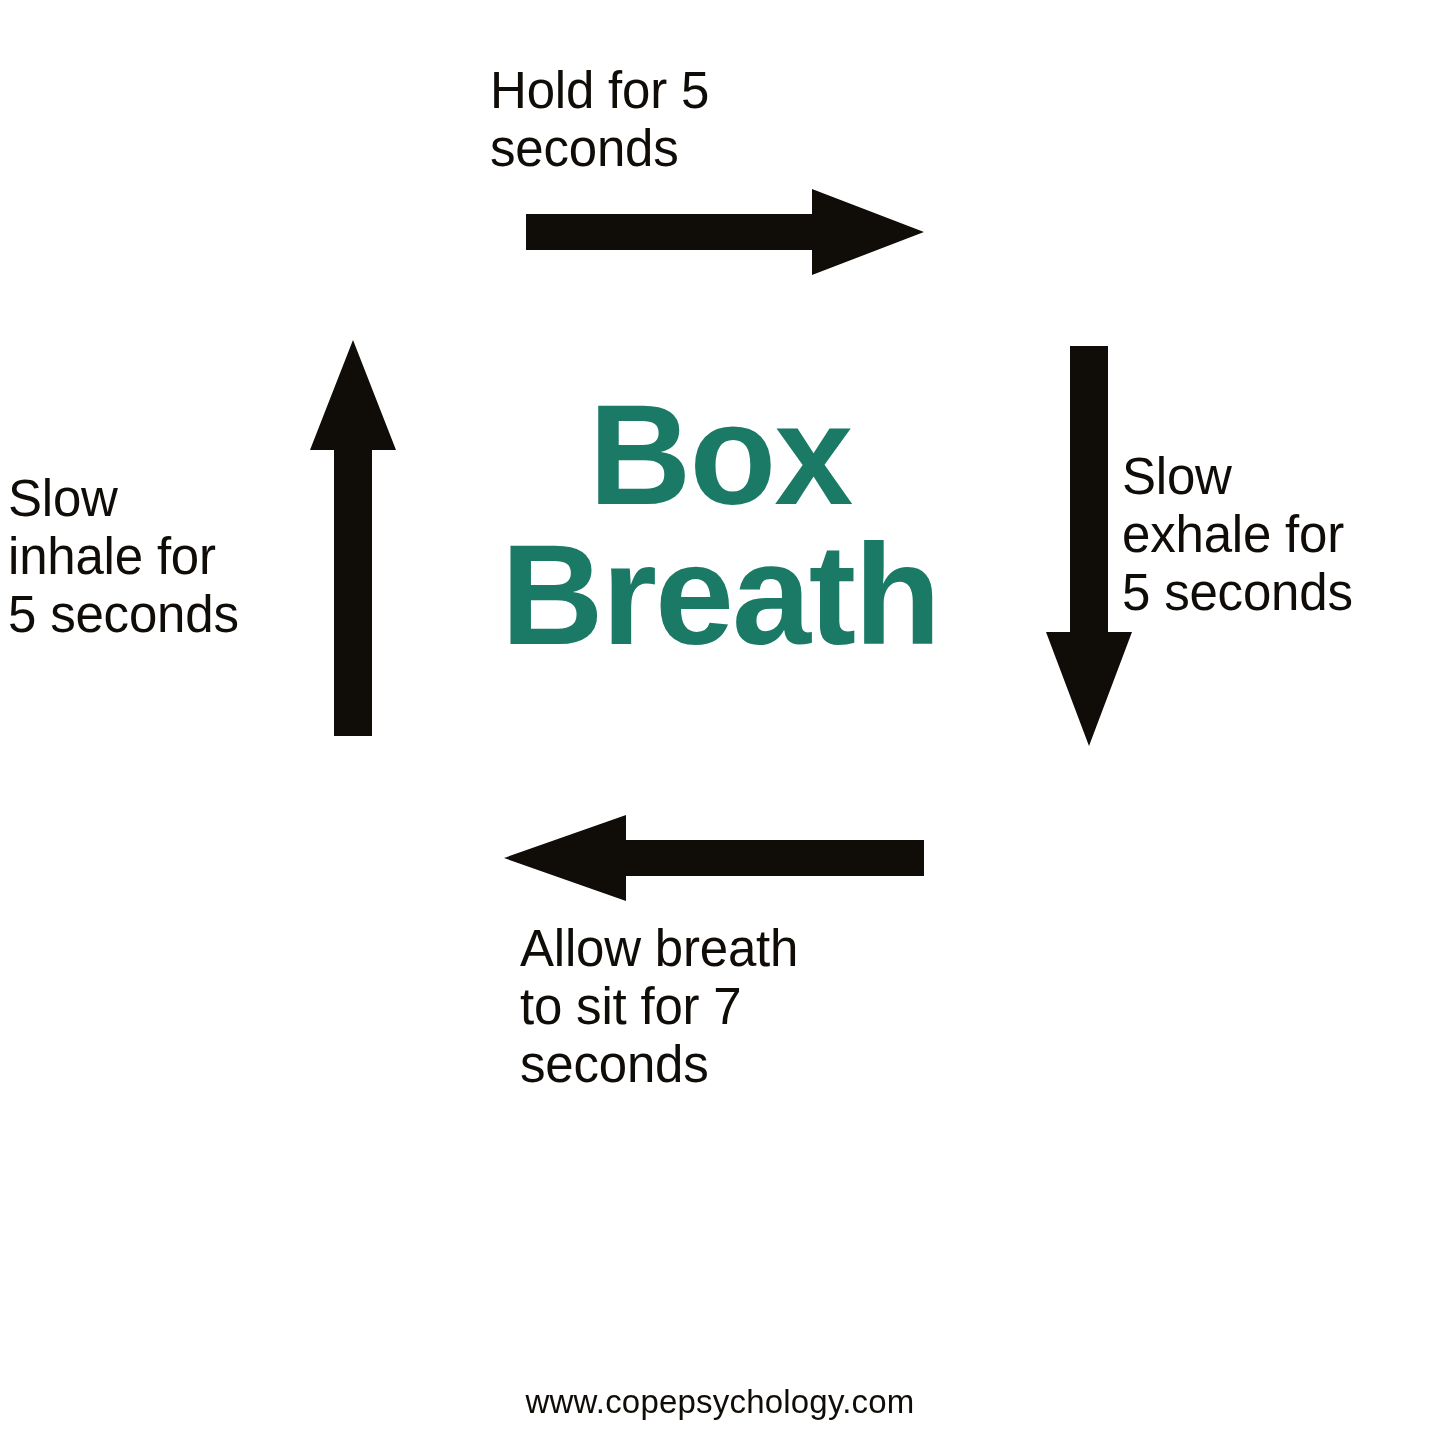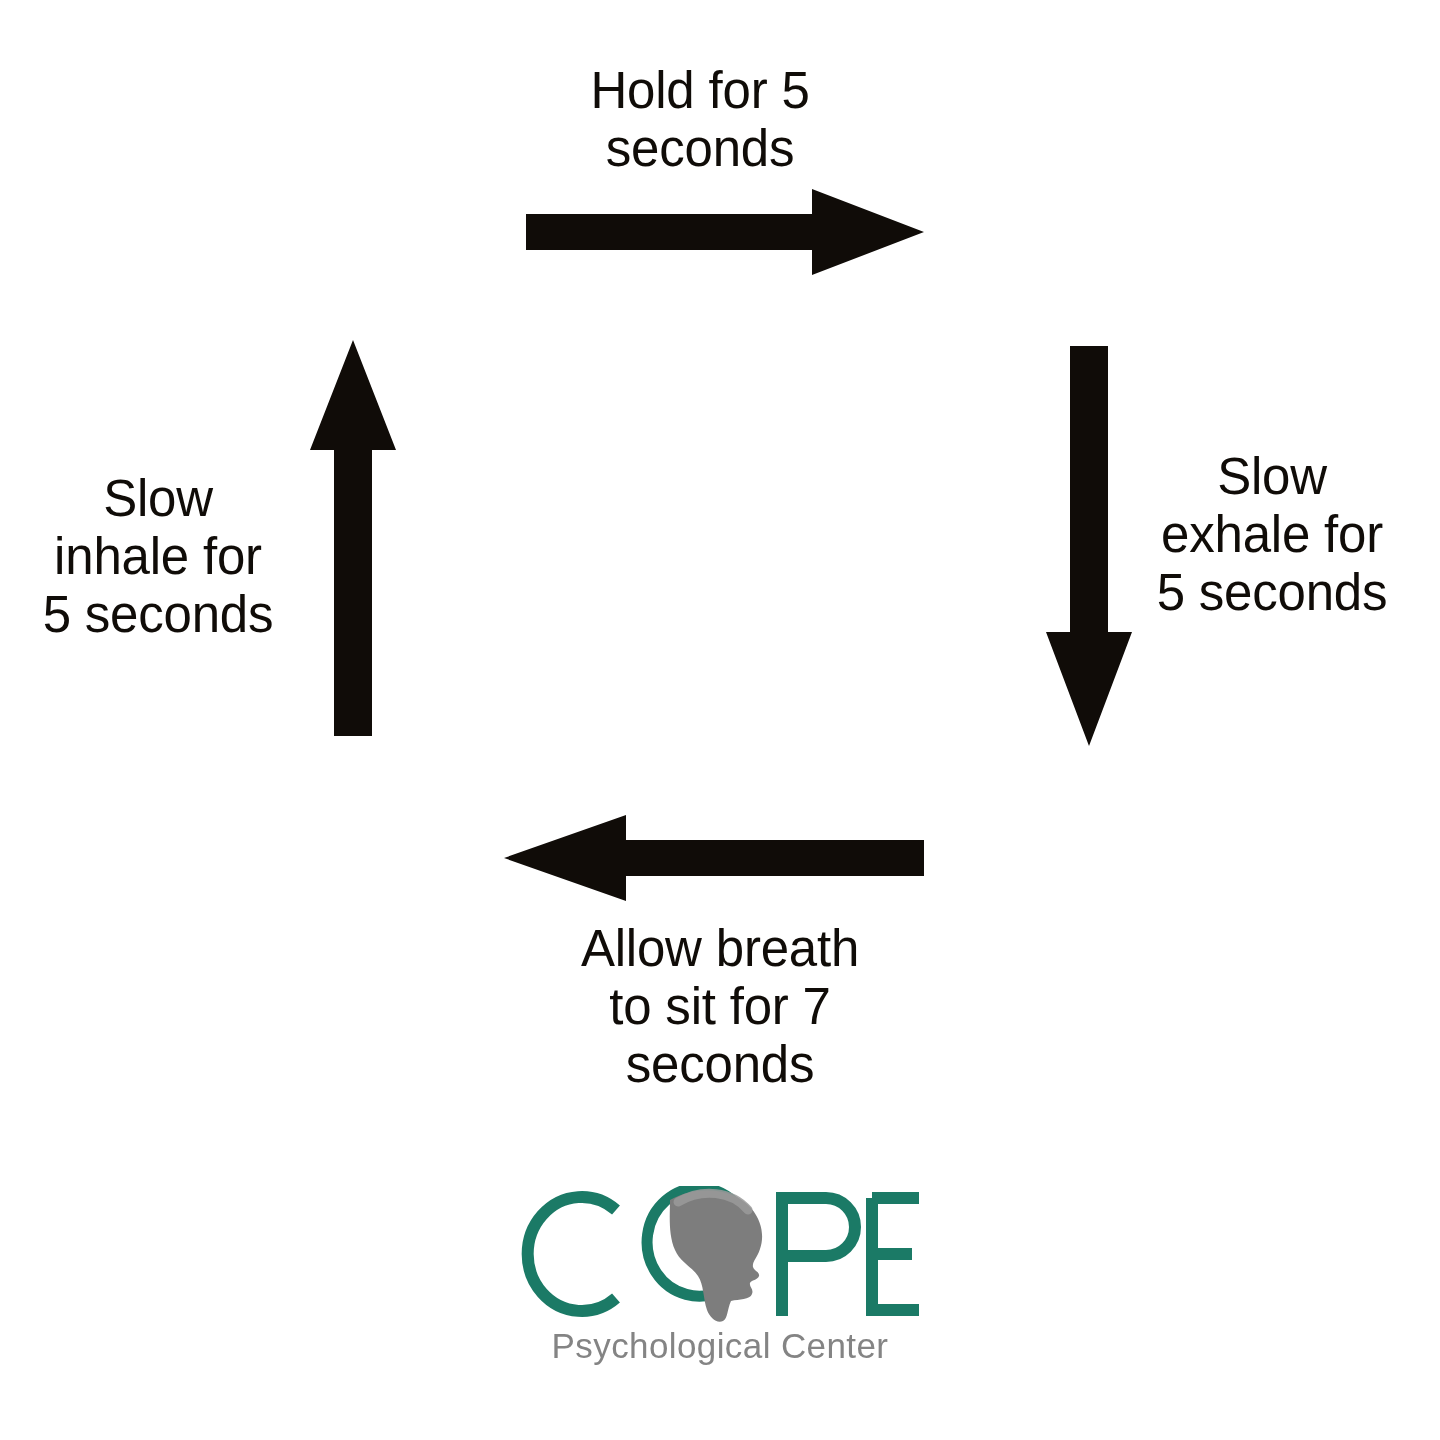--- a/index.html
+++ b/index.html
@@ -20,21 +20,21 @@
 
   
   .label {
     position: absolute;
     color: #100c08;
     font-family: "Liberation Sans", sans-serif;
     font-weight: 400;
     font-size: 51px;
     line-height: 58px;
     letter-spacing: -0.2px;
-    text-align: center;
+    text-align: left;
     white-space: pre-line;
   }
 
   #label-top    { left: 490px;  top: 62px;  width: 420px; }
   #label-left   { left: 8px;    top: 470px; width: 300px; }
   #label-right  { left: 1122px; top: 448px; width: 300px; }
   #label-bottom { left: 520px;  top: 920px; width: 400px; }
 
   
   #title {
@@ -107,20 +107,22 @@
   <div class="arrow" id="arrow-right">
     <svg width="100" height="410" viewBox="0 0 100 410" xmlns="http://www.w3.org/2000/svg" aria-hidden="true">
       <path d="M32 4 L70 4 L70 290 L94 290 L51 404 L8 290 L32 290 Z" fill="#100c08"></path>
     </svg>
   </div>
 
   <div class="label" id="label-right">Slow
 exhale for
 5 seconds</div>
 
+  <div id="title">Box
+Breath</div>
 
   <div class="arrow" id="arrow-bottom">
     <svg width="432" height="92" viewBox="0 0 432 92" xmlns="http://www.w3.org/2000/svg" aria-hidden="true">
       <path d="M426 28 L128 28 L128 3 L6 46 L128 89 L128 64 L426 64 Z" fill="#100c08"></path>
     </svg>
   </div>
 
   <div class="label" id="label-bottom">Allow breath
 to sit for 7
 seconds</div>
@@ -128,52 +130,16 @@
   <div class="label" id="label-left">Slow
 inhale for
 5 seconds</div>
 
   <div class="arrow" id="arrow-left">
     <svg width="100" height="404" viewBox="0 0 100 404" xmlns="http://www.w3.org/2000/svg" aria-hidden="true">
       <path d="M32 400 L70 400 L70 114 L94 114 L51 4 L8 114 L32 114 Z" fill="#100c08"></path>
     </svg>
   </div>
 
-  <div id="logo-block">
 
-    <svg id="logo-mark" width="400" height="136" viewBox="0 0 400 136" xmlns="http://www.w3.org/2000/svg" aria-hidden="true">
-
-      <path d="M96 24
-               A54 57 0 1 0 96 112" fill="none" stroke="#1b7a66" stroke-width="12" stroke-linecap="butt"></path>
-
-      <path d="M203 104
-               A52 54 0 1 1 215 17" fill="none" stroke="#1b7a66" stroke-width="11" stroke-linecap="round"></path>
-
-      <path d="M150 14
-               C178 -2 214 2 231 22
-               C243 36 244 52 240 63
-               C237 72 232 76 233 81
-               C234 85 240 86 239 90
-               C238 94 231 94 230 97
-               C229 101 234 103 232 108
-               C230 114 219 113 211 115
-               C207 124 208 132 203 135
-               C197 138 190 132 187 124
-               C183 112 184 99 178 90
-               C171 80 160 76 155 64
-               C148 48 150 28 150 14 Z" fill="#7d7d7d"></path>
-
-      <path d="M158 16 C182 2 212 5 228 24" fill="none" stroke="#9a9a9a" stroke-width="9" stroke-linecap="round" opacity="0.85"></path>
-
-      <path d="M262 6 L262 130" fill="none" stroke="#1b7a66" stroke-width="12"></path>
-      <path d="M262 12 L306 12 A29 29 0 0 1 306 70 L262 70" fill="none" stroke="#1b7a66" stroke-width="12"></path>
-
-      <path d="M352 12 L352 130" fill="none" stroke="#1b7a66" stroke-width="12"></path>
-      <path d="M352 12 L399 12" fill="none" stroke="#1b7a66" stroke-width="12"></path>
-      <path d="M352 68 L392 68" fill="none" stroke="#1b7a66" stroke-width="12"></path>
-      <path d="M352 124 L399 124" fill="none" stroke="#1b7a66" stroke-width="12"></path>
-    </svg>
-
-    <div id="logo-sub">Psychological Center</div>
-  </div>
-
+  <div id="site-url">www.copepsychology.com</div>
 
 </div>
 
 </body></html>

